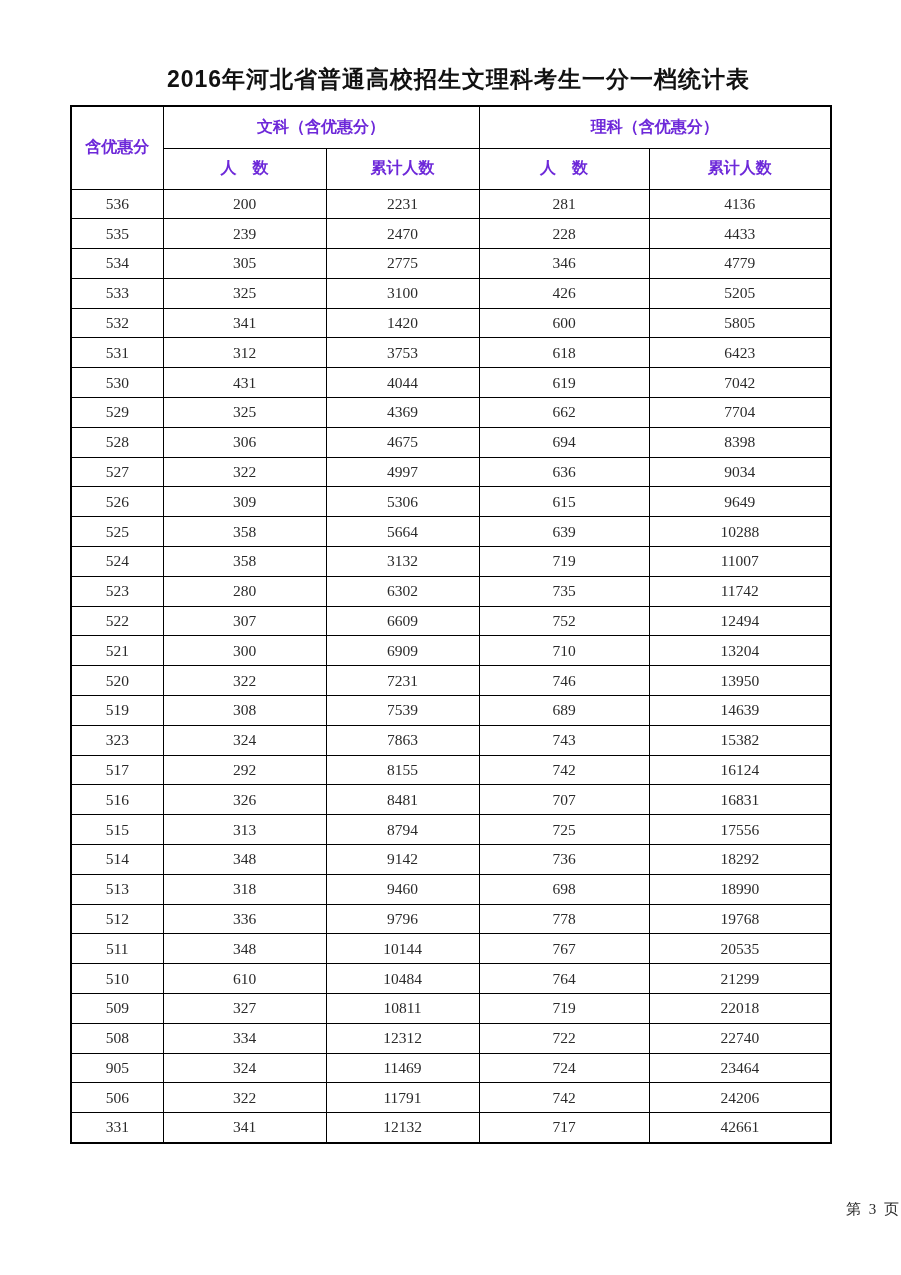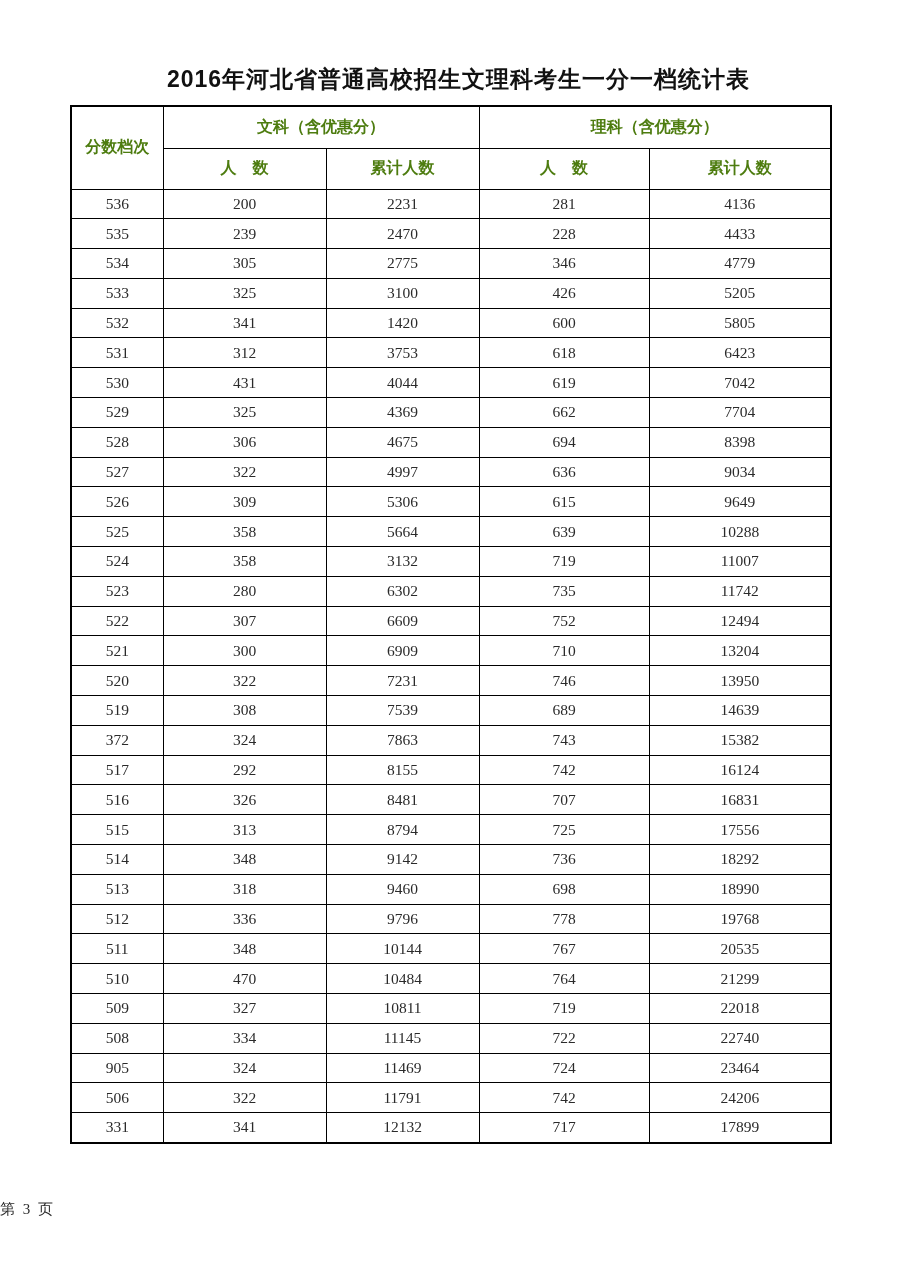--- a/index.html
+++ b/index.html
@@ -42,35 +42,35 @@
     border: 1px solid #000000;
     text-align: center;
     vertical-align: middle;
     padding: 0;
     overflow: hidden;
   }
   .score-table thead th {
     font-family: "Liberation Sans", "DejaVu Sans", sans-serif;
     font-weight: bold;
     font-size: 16px;
-    color: #4d7c0f;
+    color: #6d28d9;
   }
   .score-table thead tr.group-row th { height: 42px; }
   .score-table thead tr.sub-row th { height: 41px; }
   .score-table tbody td {
     height: 29.8px;
     font-size: 15.5px;
     color: #2a2a2a;
   }
   .page-footer {
     position: absolute;
     top: 1200px;
     left: 0;
     width: 100%;
-    text-align: left;
+    text-align: right;
     font-size: 15px;
     color: #2a2a2a;
     letter-spacing: 2px;
   }
 </style>
 </head>
 <body>
 
 <div class="page">
 
@@ -79,21 +79,21 @@
   <table class="score-table">
     <colgroup>
       <col style="width:92px">
       <col style="width:163px">
       <col style="width:153px">
       <col style="width:170px">
       <col style="width:182px">
     </colgroup>
     <thead>
       <tr class="group-row">
-        <th rowspan="2">分数档次</th>
+        <th rowspan="2">含优惠分</th>
         <th colspan="2">文科（含优惠分）</th>
         <th colspan="2">理科（含优惠分）</th>
       </tr>
       <tr class="sub-row">
         <th>人　数</th>
         <th>累计人数</th>
         <th>人　数</th>
         <th>累计人数</th>
       </tr>
     </thead>
@@ -218,21 +218,21 @@
           <td>13950</td>
         </tr>
         <tr>
           <td>519</td>
           <td>308</td>
           <td>7539</td>
           <td>689</td>
           <td>14639</td>
         </tr>
         <tr>
-          <td>372</td>
+          <td>323</td>
           <td>324</td>
           <td>7863</td>
           <td>743</td>
           <td>15382</td>
         </tr>
         <tr>
           <td>517</td>
           <td>292</td>
           <td>8155</td>
           <td>742</td>
@@ -275,36 +275,36 @@
         </tr>
         <tr>
           <td>511</td>
           <td>348</td>
           <td>10144</td>
           <td>767</td>
           <td>20535</td>
         </tr>
         <tr>
           <td>510</td>
-          <td>470</td>
+          <td>610</td>
           <td>10484</td>
           <td>764</td>
           <td>21299</td>
         </tr>
         <tr>
           <td>509</td>
           <td>327</td>
           <td>10811</td>
           <td>719</td>
           <td>22018</td>
         </tr>
         <tr>
           <td>508</td>
           <td>334</td>
-          <td>11145</td>
+          <td>12312</td>
           <td>722</td>
           <td>22740</td>
         </tr>
         <tr>
           <td>905</td>
           <td>324</td>
           <td>11469</td>
           <td>724</td>
           <td>23464</td>
         </tr>
@@ -313,20 +313,20 @@
           <td>322</td>
           <td>11791</td>
           <td>742</td>
           <td>24206</td>
         </tr>
         <tr>
           <td>331</td>
           <td>341</td>
           <td>12132</td>
           <td>717</td>
-          <td>17899</td>
+          <td>42661</td>
         </tr>
       </tbody>
   </table>
 
   <div class="page-footer">第 3 页</div>
 
 </div>
 
 </body></html>

